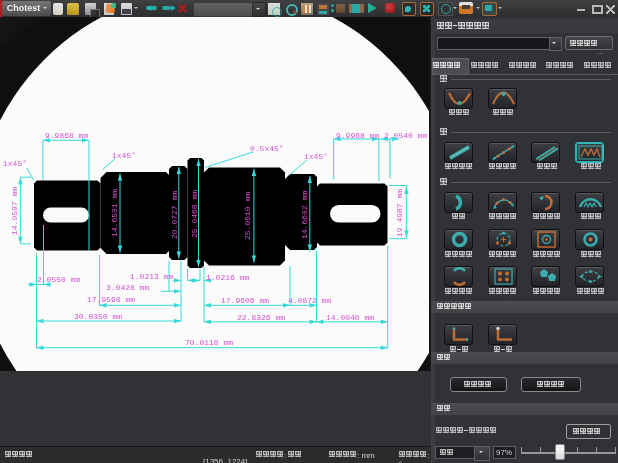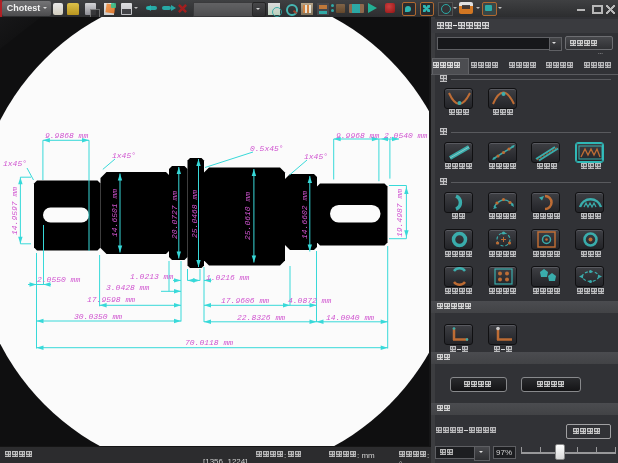--- a/index.html
+++ b/index.html
@@ -20,21 +20,21 @@
 .dash{display:inline-block;width:4px;height:1px;background:currentColor;margin:3px 1px 0 0;vertical-align:top;}
 
 #tb{left:0;top:0;width:618px;height:17px;background:linear-gradient(#3f4042,#2c2d2f);}
 #tb div:not(.red):not(#chot){opacity:.88;}
 #tb .red{left:0;top:0;width:2px;height:17px;background:#b02025;}
 #chot{left:2px;top:1px;width:49px;height:15px;text-indent:-6px;border-radius:2px;
  background:linear-gradient(#757577,#4b4b4d);color:#f2f2f2;font-size:9px;font-weight:bold;
  text-align:center;line-height:15px;}
 .ti{top:3px;width:12px;height:12px;}
 
-#cv{left:0;top:17px;width:431px;height:430px;background:#0f0f10;overflow:hidden;font-style:italic;}
+#cv{left:0;top:17px;width:431px;height:354px;background:#0f0f10;overflow:hidden;}
 #circ{left:-27px;top:-29px;width:488px;height:488px;border-radius:50%;background:#fbfbfb;}
 #streak{left:-60px;top:-10px;width:240px;height:70px;background:linear-gradient(#202023,#121213);transform:rotate(-38deg);transform-origin:0 0;}
 
 #pn{left:431px;top:17px;width:187px;height:446px;background:#313236;}
 #pn span{white-space:nowrap;}
 #pn .split{left:0;top:0;width:4px;height:446px;background:#3c3d40;}
 .hbar{left:0;width:187px;height:12px;background:linear-gradient(#4b4c50,#424346);color:#e8e8e8;}
 .hbar .t{position:absolute;left:6px;top:2px;}
 #ptitle{left:0;top:2px;width:187px;height:14px;background:#3a3b3f;color:#ececec;}
 .seclab{color:#dcdcdd;}

